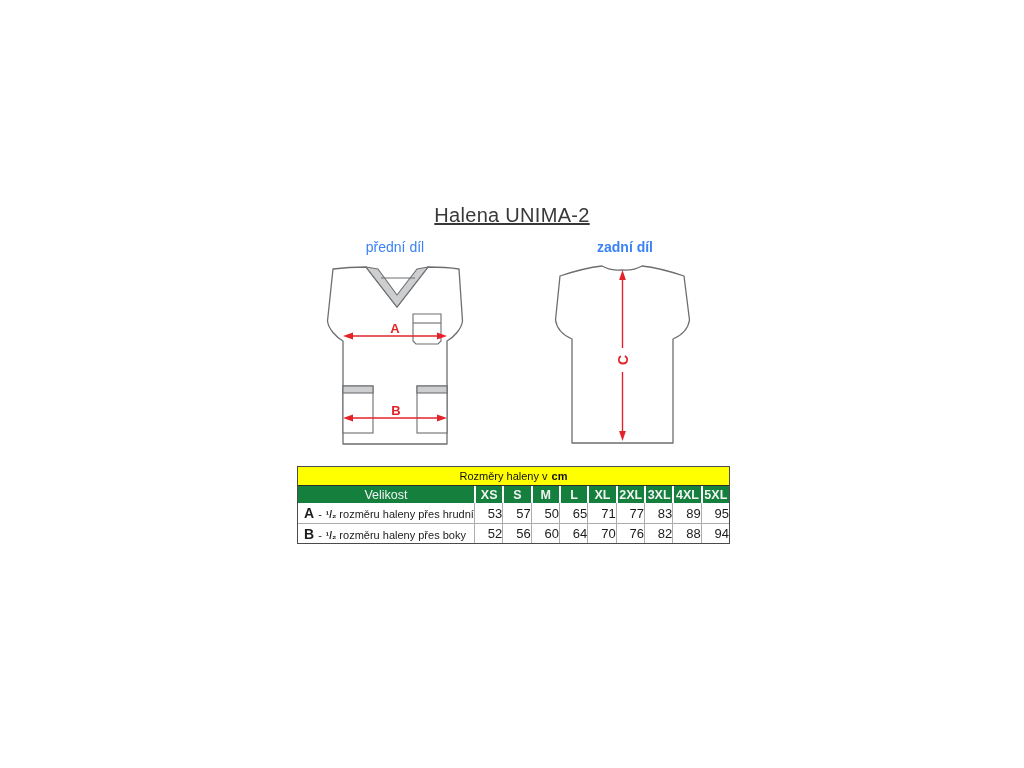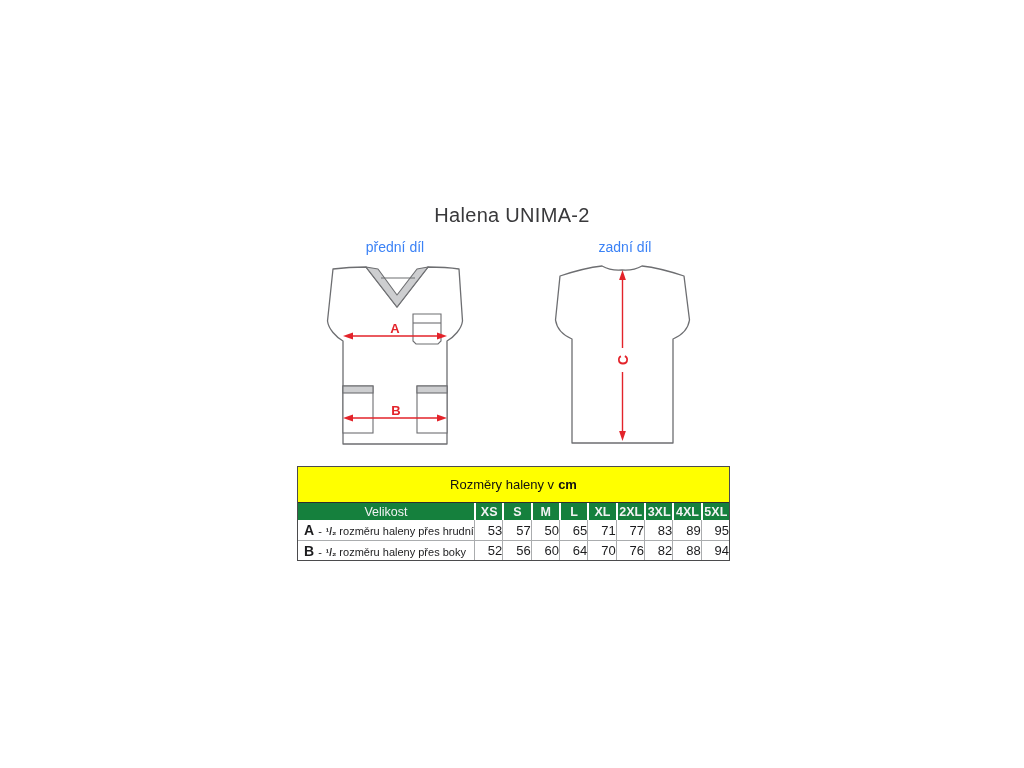--- a/index.html
+++ b/index.html
@@ -2,41 +2,41 @@
 <html><head>
 <meta charset="utf-8">
 <style>
   html,body{margin:0;padding:0;background:#fff;}
   .canvas{
     position:relative;width:1024px;height:768px;background:#ffffff;
     font-family:"Liberation Sans",sans-serif;overflow:hidden;
   }
   .page-title{
     position:absolute;left:0;top:204px;width:1024px;text-align:center;
-    font-size:20px;color:#39393b;letter-spacing:.3px;
+    font-size:20px;color:#39393b;letter-spacing:.3px;text-decoration:underline;
   }
   .caption{
     position:absolute;top:239px;width:150px;text-align:center;
     font-size:14px;color:#3b82f6;
   }
   .caption-front{left:320px;}
-  .caption-back{left:550px;}
+  .caption-back{left:550px;font-weight:bold;}
   .garment{position:absolute;top:258px;width:150px;height:195px;}
   .garment-front{left:320px;}
   .garment-back{left:550px;}
 
   
   .sizes-table{
     position:absolute;left:297px;top:466px;width:433px;
     border-collapse:separate;border-spacing:0;table-layout:fixed;
     border:1px solid #4b4b4d;font-family:"Liberation Sans",sans-serif;
   }
   .sizes-table th,.sizes-table td{box-sizing:border-box;padding:0;overflow:hidden;white-space:nowrap;}
   .yellow-row th{
-    background:#ffff00;height:36px;font-size:13px;font-weight:normal;
+    background:#ffff00;height:19px;font-size:11px;font-weight:normal;
     color:#111;text-align:center;border-bottom:1px solid #2e2e30;
   }
   .yellow-row .unit{font-weight:bold;margin-left:4px;}
   .dark-row th{
     background:#15803d;color:#f2f2f3;height:17px;font-size:12.5px;
     text-align:center;font-weight:bold;
   }
   .dark-row th + th{border-left:2px solid #ffffff;}
   .dark-row th:first-child{font-weight:normal;}
   .sizes-table tbody td{

